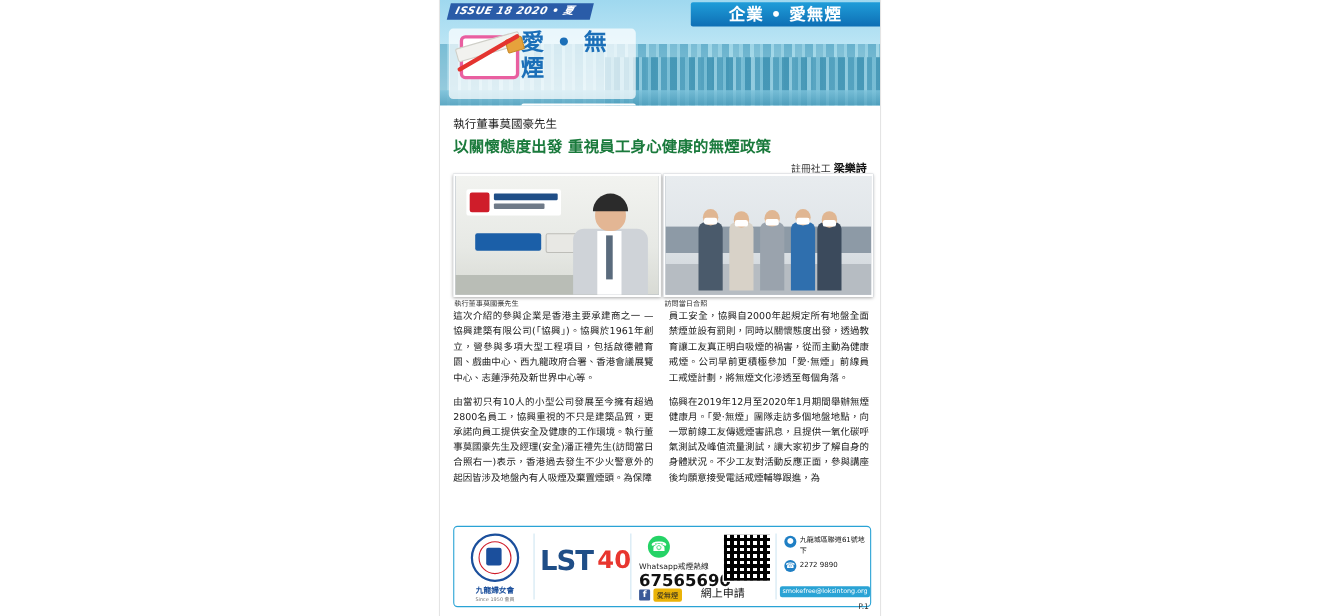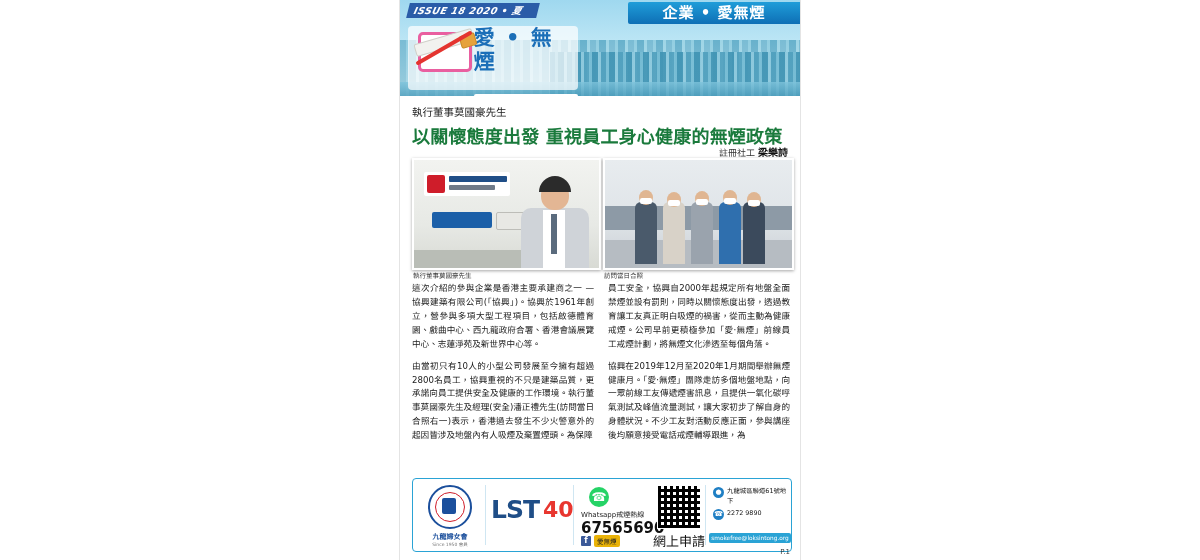--- a/index.html
+++ b/index.html
@@ -106,21 +106,21 @@
     font-size:10px;color:#c0392b;letter-spacing:.4px;margin-top:20px;
     background:#ffffff;display:inline-block;padding:1px 3px;border-radius:2px;
   }
   
   .content{position:absolute;left:0;top:96px;width:400px;height:464px;}
   .company{
     position:absolute;left:12px;top:8px;font-size:10.5px;color:#222;
   }
   .headline{
     position:absolute;left:12px;top:26px;width:378px;
-    font-size:18px;font-weight:bold;color:#1a7a3c;letter-spacing:.2px;
+    font-size:14px;font-weight:bold;color:#1a7a3c;letter-spacing:.2px;
   }
   .byline{
     position:absolute;right:12px;top:48px;font-size:9px;color:#333;
   }
   .byline b{font-size:10px;color:#111;}
   .photo{
     position:absolute;border:2px solid #ffffff;box-shadow:0 1px 3px rgba(0,0,0,.35);
     overflow:hidden;background:#9aa6b2;
   }
   .photo1{left:12px;top:62px;width:185px;height:108px;}
@@ -206,21 +206,21 @@
   .fb-ic{width:10px;height:10px;background:#3b5998;color:#fff;font-size:8px;line-height:10px;text-align:center;border-radius:1px;font-weight:bold;}
   .fb-tx{font-size:6.5px;color:#222;background:#eab308;padding:1px 3px;border-radius:2px;}
   .qr{
     position:absolute;left:244px;top:6px;width:42px;height:42px;background:#fff;
     background-image:
       repeating-linear-gradient(90deg,#000 0 3px,#fff 3px 6px),
       repeating-linear-gradient(0deg,#000 0 3px,#fff 3px 6px);
     background-blend-mode:multiply;
     border:1px solid #fff;
   }
-  .qr-label{position:absolute;left:240px;top:52px;font-size:13px;color:#111;}
+  .qr-label{position:absolute;left:224px;top:52px;font-size:10px;color:#111;}
   .contact{position:absolute;left:300px;top:8px;width:74px;font-size:6.4px;color:#111;line-height:1.5;}
   .contact .ln{display:flex;gap:3px;align-items:flex-start;margin-bottom:3px;}
   .ph-ic{width:11px;height:11px;border-radius:50%;background:#1f7fc4;color:#fff;font-size:7px;line-height:11px;text-align:center;flex:none;}
   .mail{
     position:absolute;left:296px;top:54px;width:82px;
     background:#2aa3d5;color:#fff;font-size:5.8px;text-align:center;padding:2px 0;border-radius:2px;
   }
   .pageno{position:absolute;right:10px;bottom:4px;font-size:7px;color:#333;}
 </style>
 </head>

